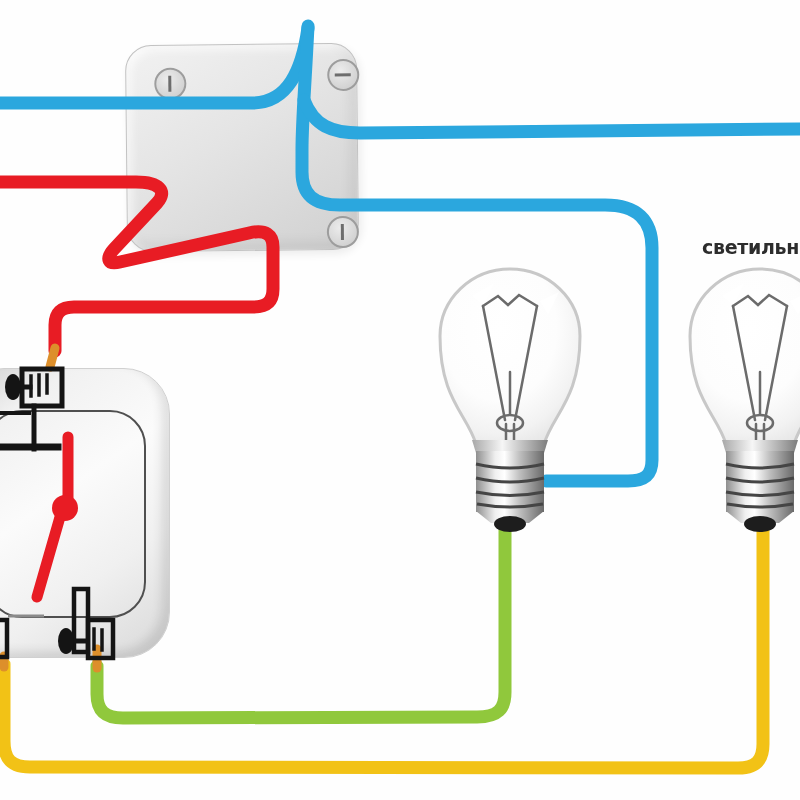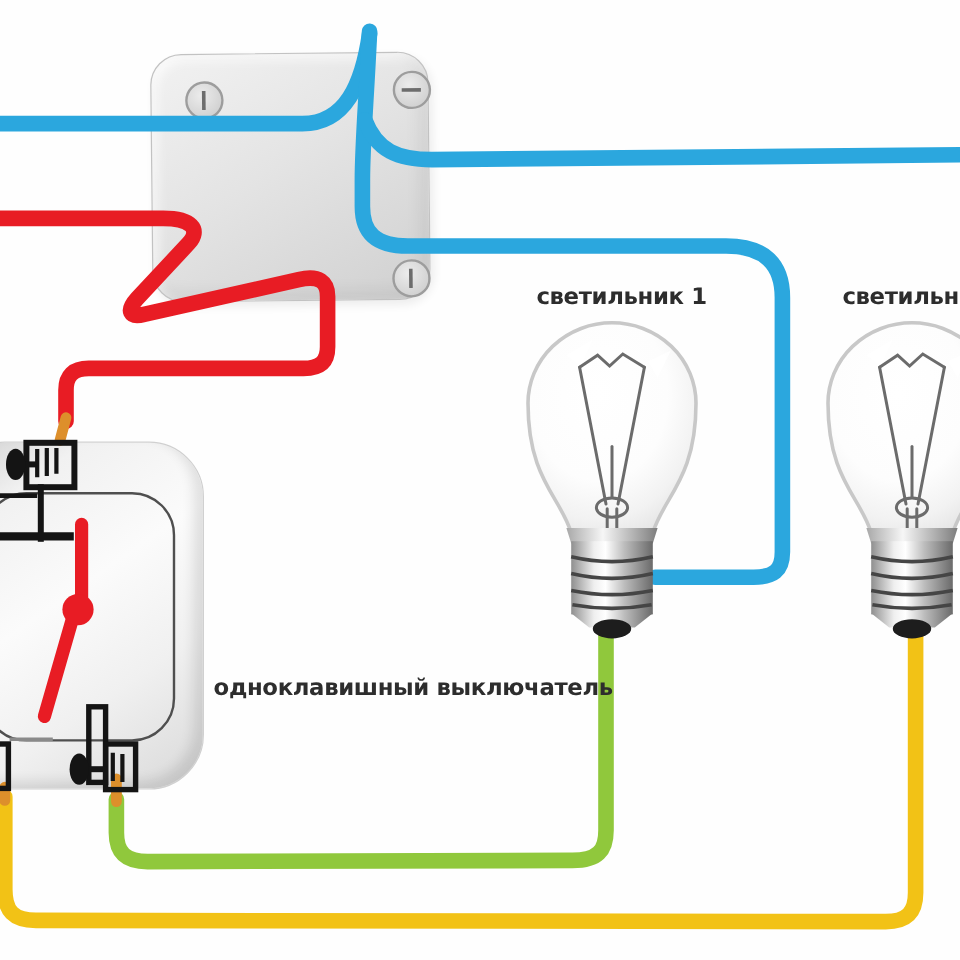--- a/index.html
+++ b/index.html
@@ -157,17 +157,15 @@
         <path d="M 68 437 L 68 498"></path>
         <path d="M 60 517 L 37 597"></path>
       </g>
       <circle cx="65" cy="508" r="13" fill="#E81C24"></circle>
     </g>
 
     <use href="#bulb-shape" transform="translate(510,0)"></use>
     <use href="#bulb-shape" transform="translate(760,0)"></use>
   </svg>
 
-  <div class="label lamp1">светильник 1</div>
   <div class="label lamp2">светильник 2</div>
-  <div class="label switch-caption">одноклавишный выключатель</div>
 
 </div>
 
 </body></html>

